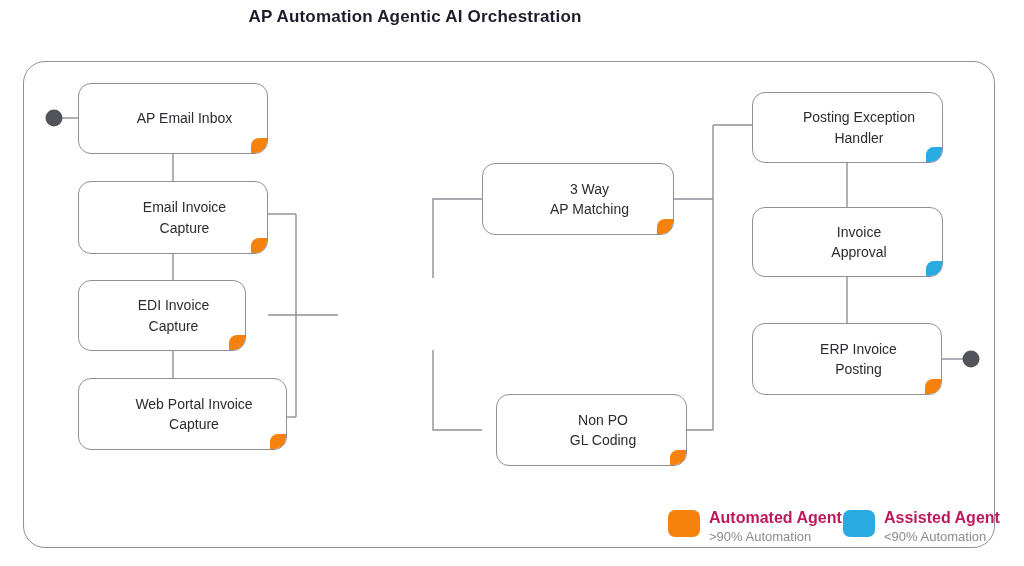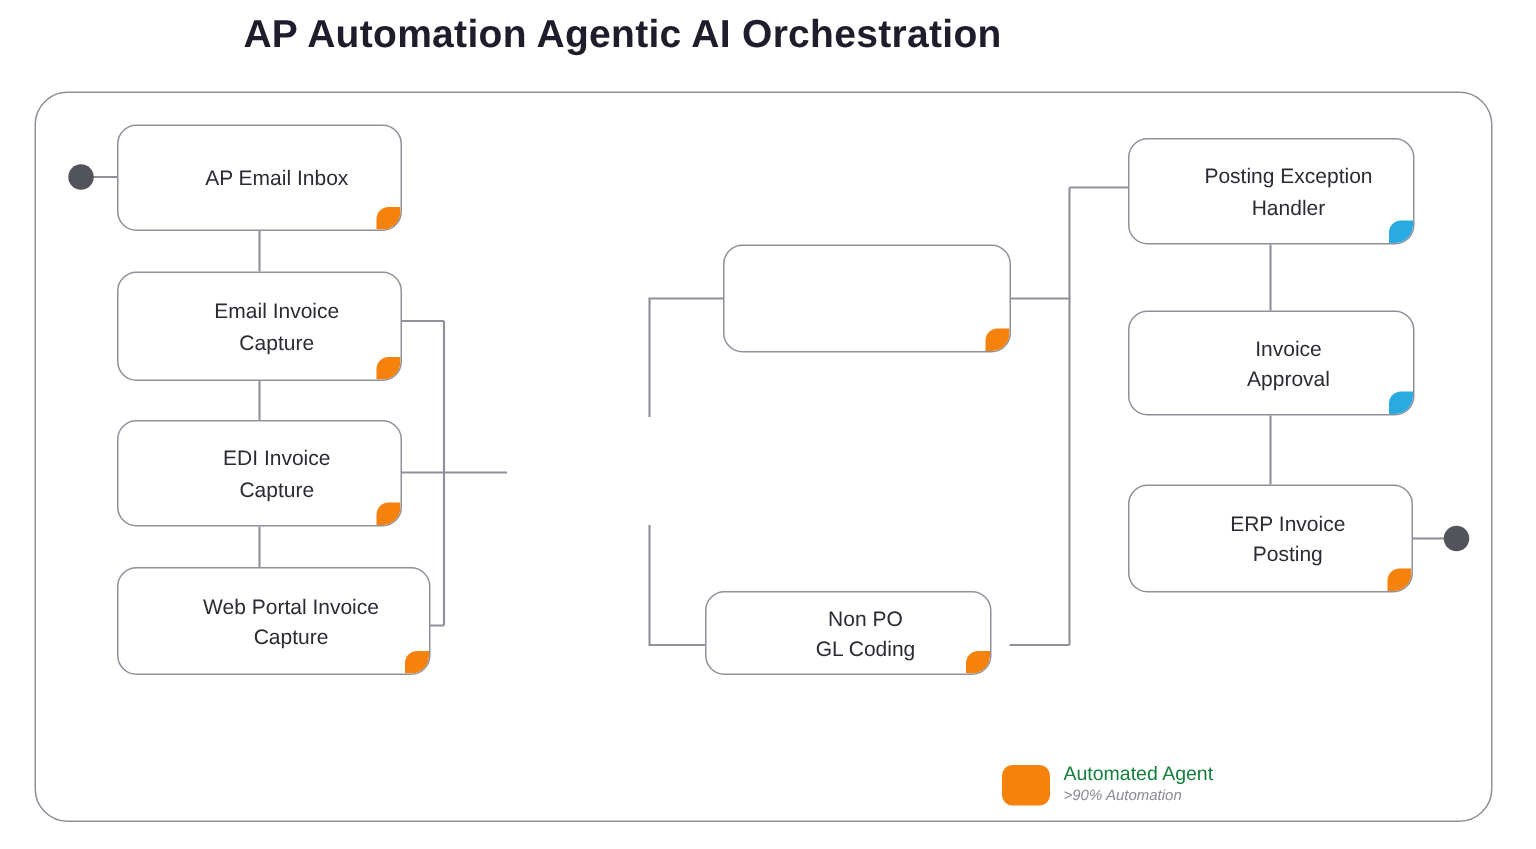--- a/index.html
+++ b/index.html
@@ -6,21 +6,21 @@
   .canvas{
     position:relative;
     width:1024px;height:566px;
     background:#ffffff;
     font-family:"Liberation Sans",sans-serif;
     overflow:hidden;
   }
   .title{
     position:absolute;left:0;top:7px;width:830px;
     text-align:center;
-    font-size:26px;font-weight:700;color:#1d1d2b;
+    font-size:17px;font-weight:700;color:#1d1d2b;
     letter-spacing:.2px;
   }
   .frame{
     position:absolute;left:23px;top:61px;width:972px;height:487px;
     border:1.6px solid #8f9099;border-radius:22px;background:#ffffff;
     box-sizing:border-box;
   }
   .wires{position:absolute;left:0;top:0;width:1024px;height:566px;pointer-events:none;}
   .node{
     position:absolute;box-sizing:border-box;
@@ -37,22 +37,22 @@
     border-radius:8px 0 11px 0;
   }
   .legend-item{
     position:absolute;top:508px;height:34px;
     display:flex;align-items:flex-start;gap:9px;
   }
   .swatch{
     width:32px;height:27px;border-radius:7px;flex:0 0 auto;margin-top:2px;
   }
   .legend-text{display:flex;flex-direction:column;line-height:1.25;}
-  .legend-label{font-size:13px;font-weight:400;color:#15803d;}
-  .legend-sub{font-size:10px;font-weight:500;color:#8a8a94;margin-top:1px;font-style:italic;}
+  .legend-label{font-size:16px;font-weight:700;color:#be185d;}
+  .legend-sub{font-size:13px;font-weight:500;color:#8a8a94;margin-top:1px;}
 </style>
 </head>
 <body>
 
 <div class="canvas">
 
   <div class="title">AP Automation Agentic AI Orchestration</div>
 
   <div class="frame"></div>
 
@@ -84,38 +84,40 @@
     <span class="node-label">AP Email Inbox</span>
     <span class="corner" style="background: rgb(245, 130, 13);"></span>
   </div>
 
   <div class="node" style="left:78px;top:181px;width:190px;height:73px">
     <span class="node-label">Email Invoice
 Capture</span>
     <span class="corner" style="background: rgb(245, 130, 13);"></span>
   </div>
 
-  <div class="node" style="left:78px;top:280px;width:190px;height:71px">
+  <div class="node" style="left:78px;top:280px;width:168px;height:71px">
     <span class="node-label">EDI Invoice
 Capture</span>
     <span class="corner" style="background: rgb(245, 130, 13);"></span>
   </div>
 
   <div class="node" style="left:78px;top:378px;width:209px;height:72px">
     <span class="node-label">Web Portal Invoice
 Capture</span>
     <span class="corner" style="background: rgb(245, 130, 13);"></span>
   </div>
 
 
   <div class="node" style="left:482px;top:163px;width:192px;height:72px">
+    <span class="node-label">3 Way
+AP Matching</span>
     <span class="corner" style="background: rgb(245, 130, 13);"></span>
   </div>
 
-  <div class="node" style="left:470px;top:394px;width:191px;height:56px">
+  <div class="node" style="left:496px;top:394px;width:191px;height:72px">
     <span class="node-label">Non PO
 GL Coding</span>
     <span class="corner" style="background: rgb(245, 130, 13);"></span>
   </div>
 
   <div class="node" style="left:752px;top:92px;width:191px;height:71px">
     <span class="node-label">Posting Exception
 Handler</span>
     <span class="corner" style="background: rgb(41, 171, 226);"></span>
   </div>
@@ -133,14 +135,21 @@
   </div>
 
   <div class="legend-item" style="left:668px">
     <span class="swatch" style="background: rgb(245, 130, 13);"></span>
     <span class="legend-text">
       <span class="legend-label">Automated Agent</span>
       <span class="legend-sub">&gt;90% Automation</span>
     </span>
   </div>
 
+  <div class="legend-item" style="left:843px">
+    <span class="swatch" style="background: rgb(41, 171, 226);"></span>
+    <span class="legend-text">
+      <span class="legend-label">Assisted Agent</span>
+      <span class="legend-sub">&lt;90% Automation</span>
+    </span>
+  </div>
 
 </div>
 
 </body></html>

